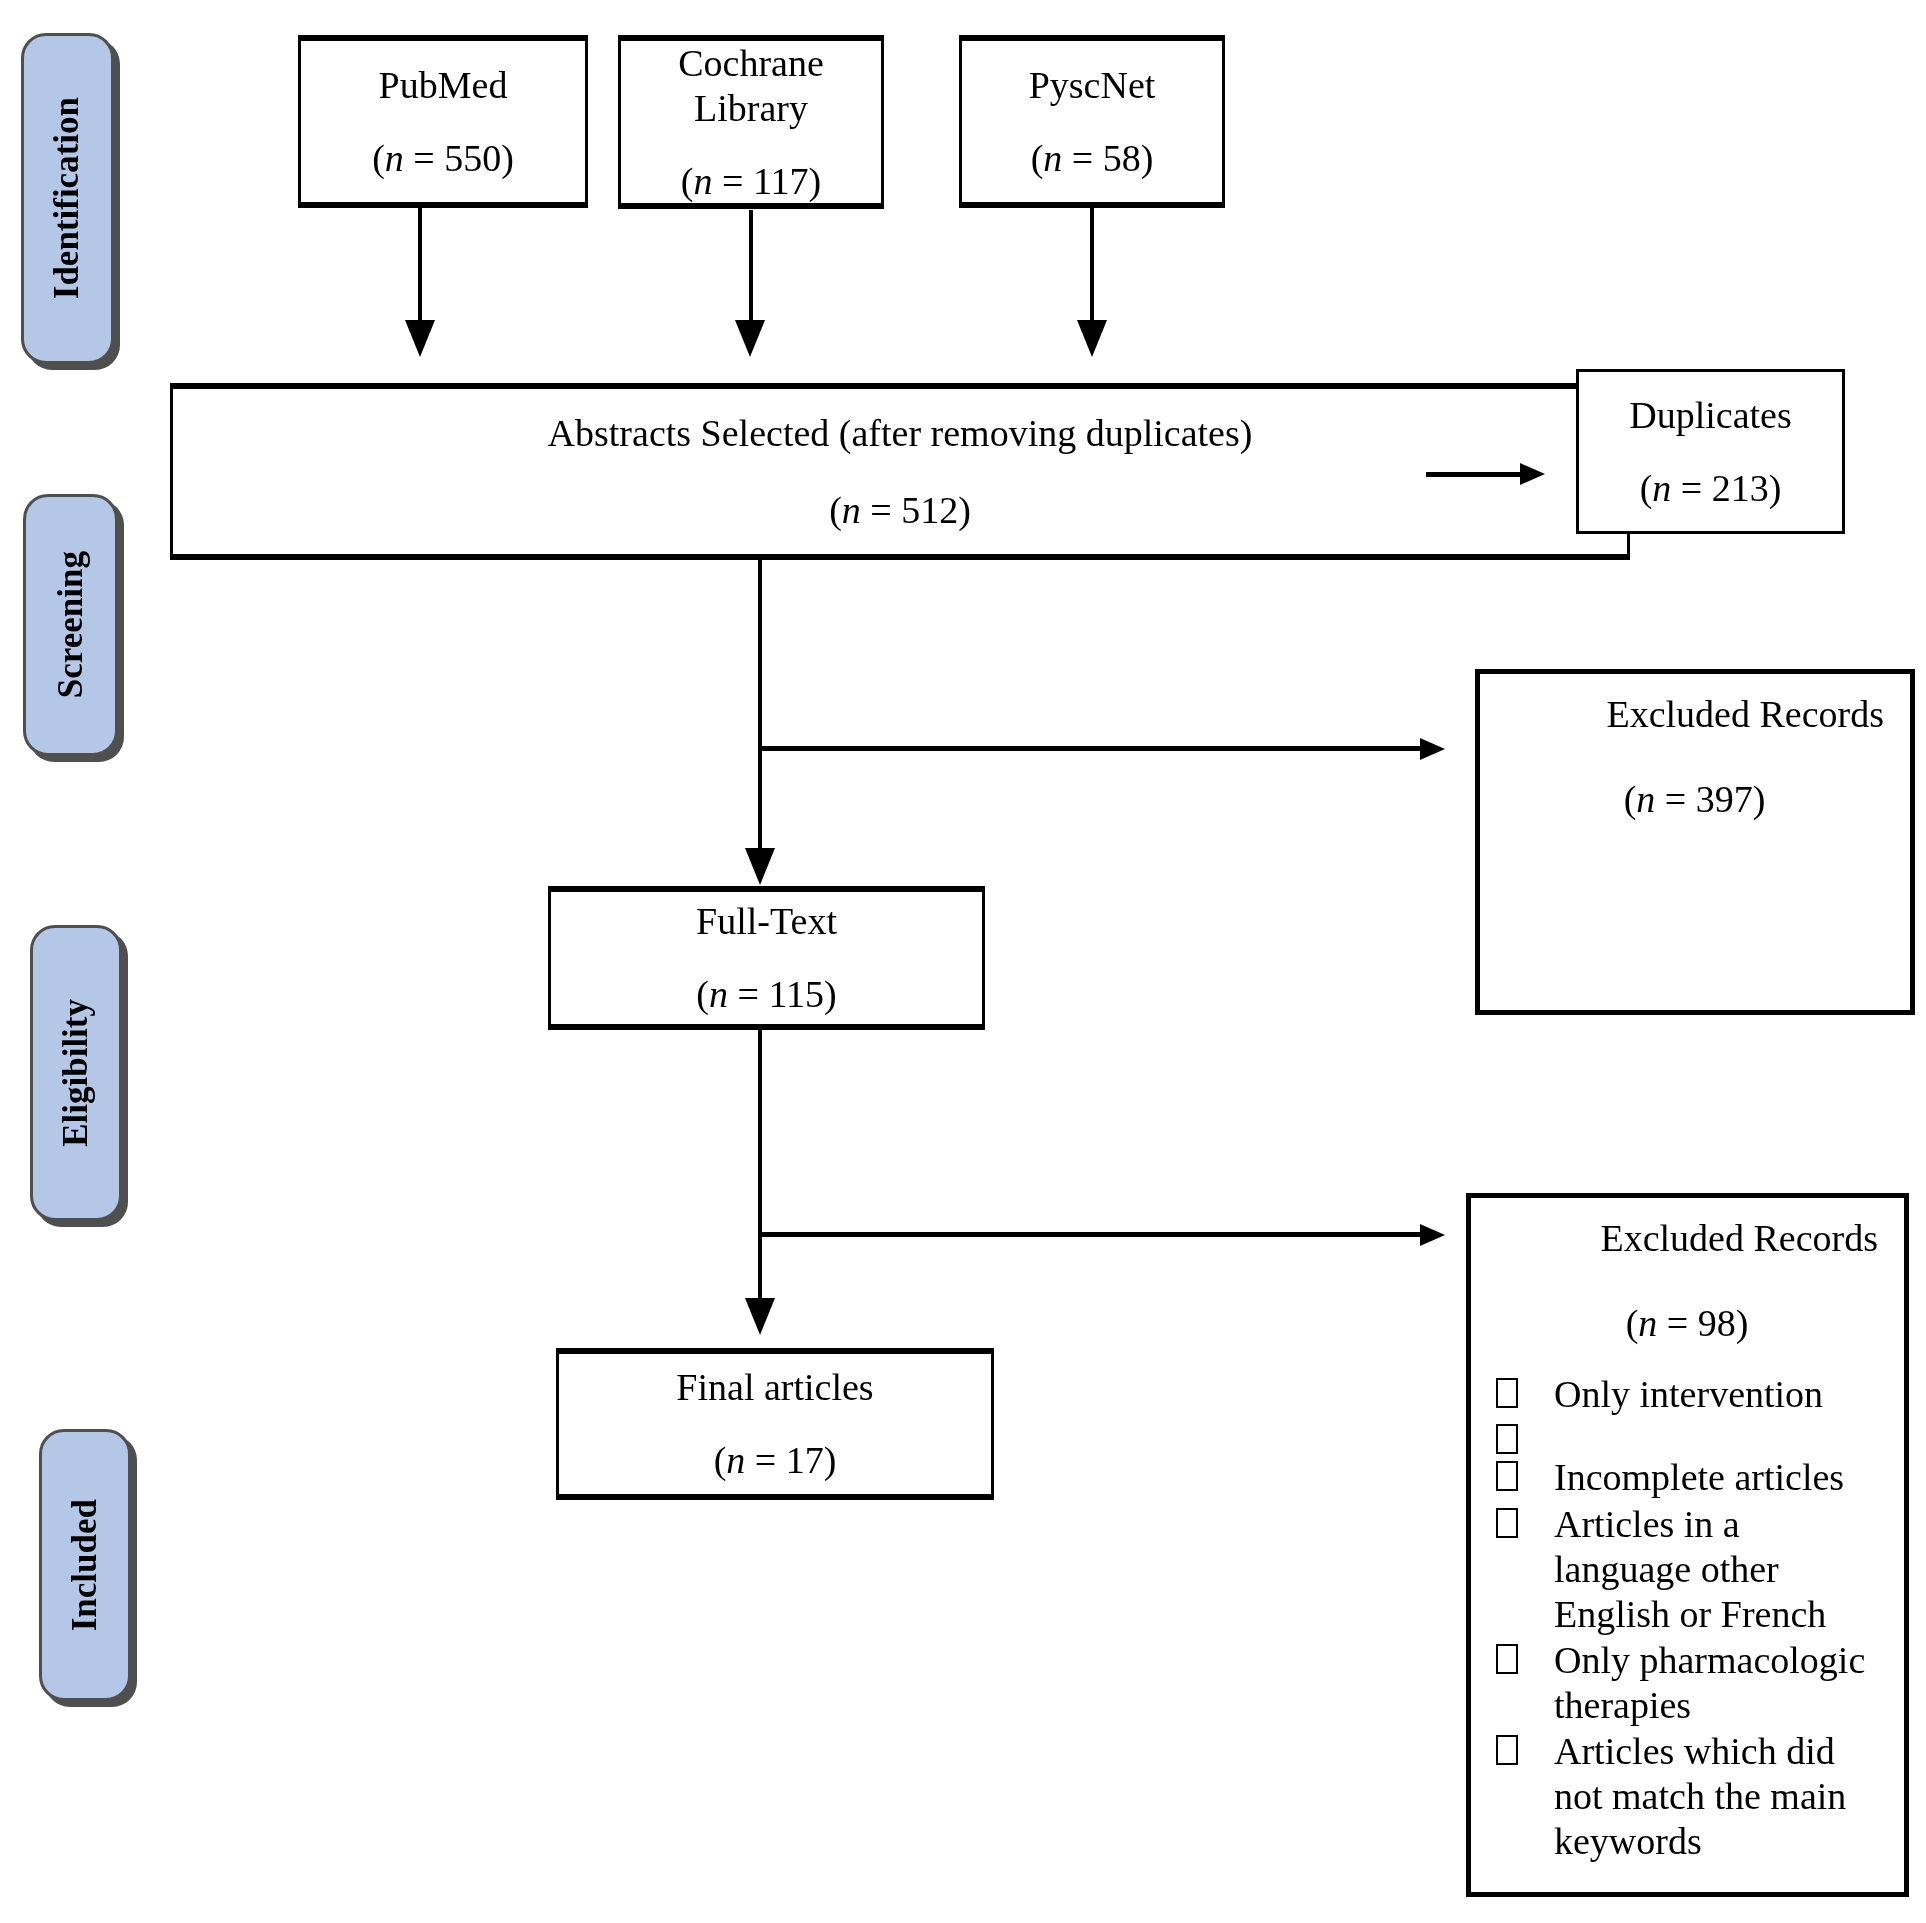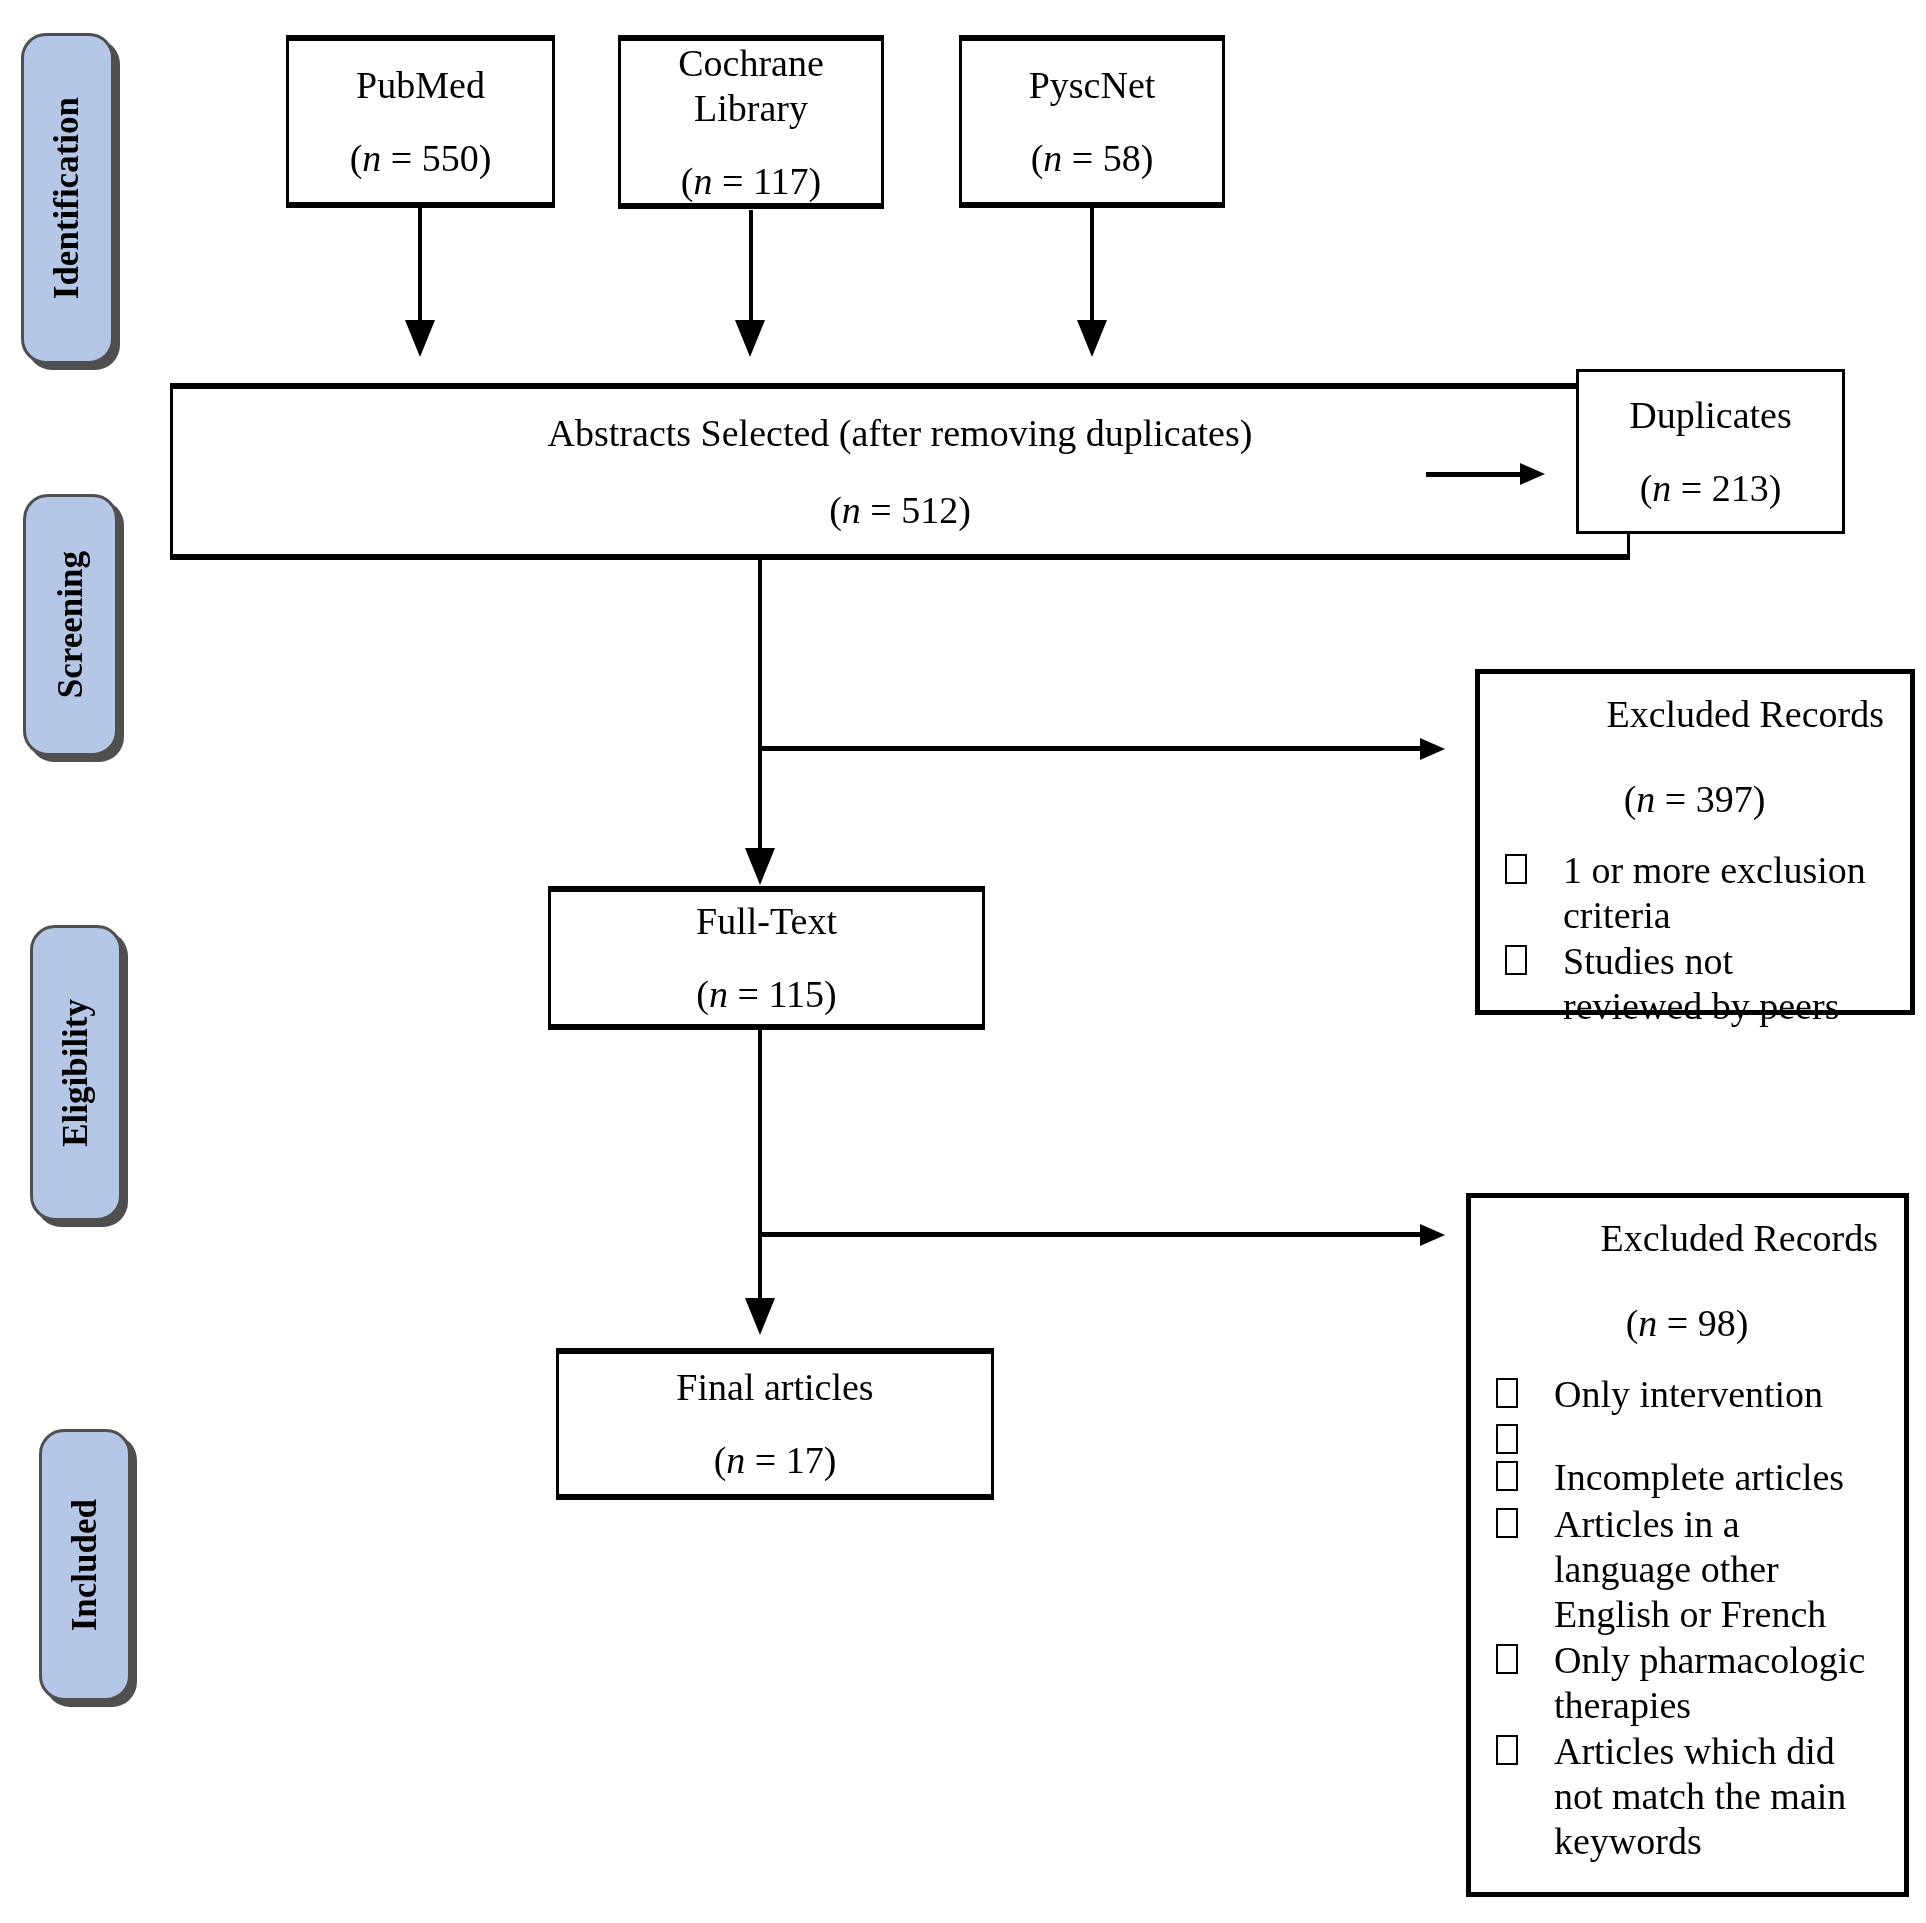--- a/index.html
+++ b/index.html
@@ -90,21 +90,21 @@
   <div class="stage" style="left:23px;top:494px;width:95px;height:262px;">
     <span>Screening</span>
   </div>
   <div class="stage" style="left:30px;top:925px;width:92px;height:296px;">
     <span>Eligibility</span>
   </div>
   <div class="stage" style="left:39px;top:1429px;width:92px;height:272px;">
     <span>Included</span>
   </div>
 
-  <div class="box hv" style="left:286px;top:35px;width:269px;height:173px;">
+  <div class="box hv" style="left:298px;top:35px;width:290px;height:173px;">
     <div>PubMed</div>
     <div class="count">(<i>n</i> = 550)</div>
   </div>
   <div class="box hv" style="left:618px;top:35px;width:266px;height:174px;">
     <div>Cochrane Library</div>
     <div class="count">(<i>n</i> = 117)</div>
   </div>
   <div class="box hv" style="left:959px;top:35px;width:266px;height:173px;">
     <div>PyscNet</div>
     <div class="count">(<i>n</i> = 58)</div>
@@ -143,32 +143,20 @@
     <div class="ahead-down" style="left:745px;top:848px;"></div>
   </div>
   <div>
     <div class="hline" style="left:760px;top:746px;width:660px;"></div>
     <div class="ahead-right" style="left:1420px;top:738px;"></div>
   </div>
 
   <div class="panel" style="left:1475px;top:669px;width:440px;height:346px;">
     <div class="title">Excluded Records</div>
     <div class="count">(<i>n</i> = 397)</div>
-    <div class="list">
-
-        <div class="bullet">
-          <span class="cb"></span>
-          <span class="bt">1 or more exclusion criteria</span>
-        </div>
-
-        <div class="bullet">
-          <span class="cb"></span>
-          <span class="bt">Studies not reviewed by peers</span>
-        </div>
-      </div>
   </div>
 
   <div class="box hv" style="left:548px;top:886px;width:437px;height:144px;">
     <div>Full-Text</div>
     <div class="count">(<i>n</i> = 115)</div>
   </div>
 
   <div>
     <div class="vline" style="left:758px;top:1028px;height:270px;"></div>
     <div class="ahead-down" style="left:745px;top:1298px;"></div>

